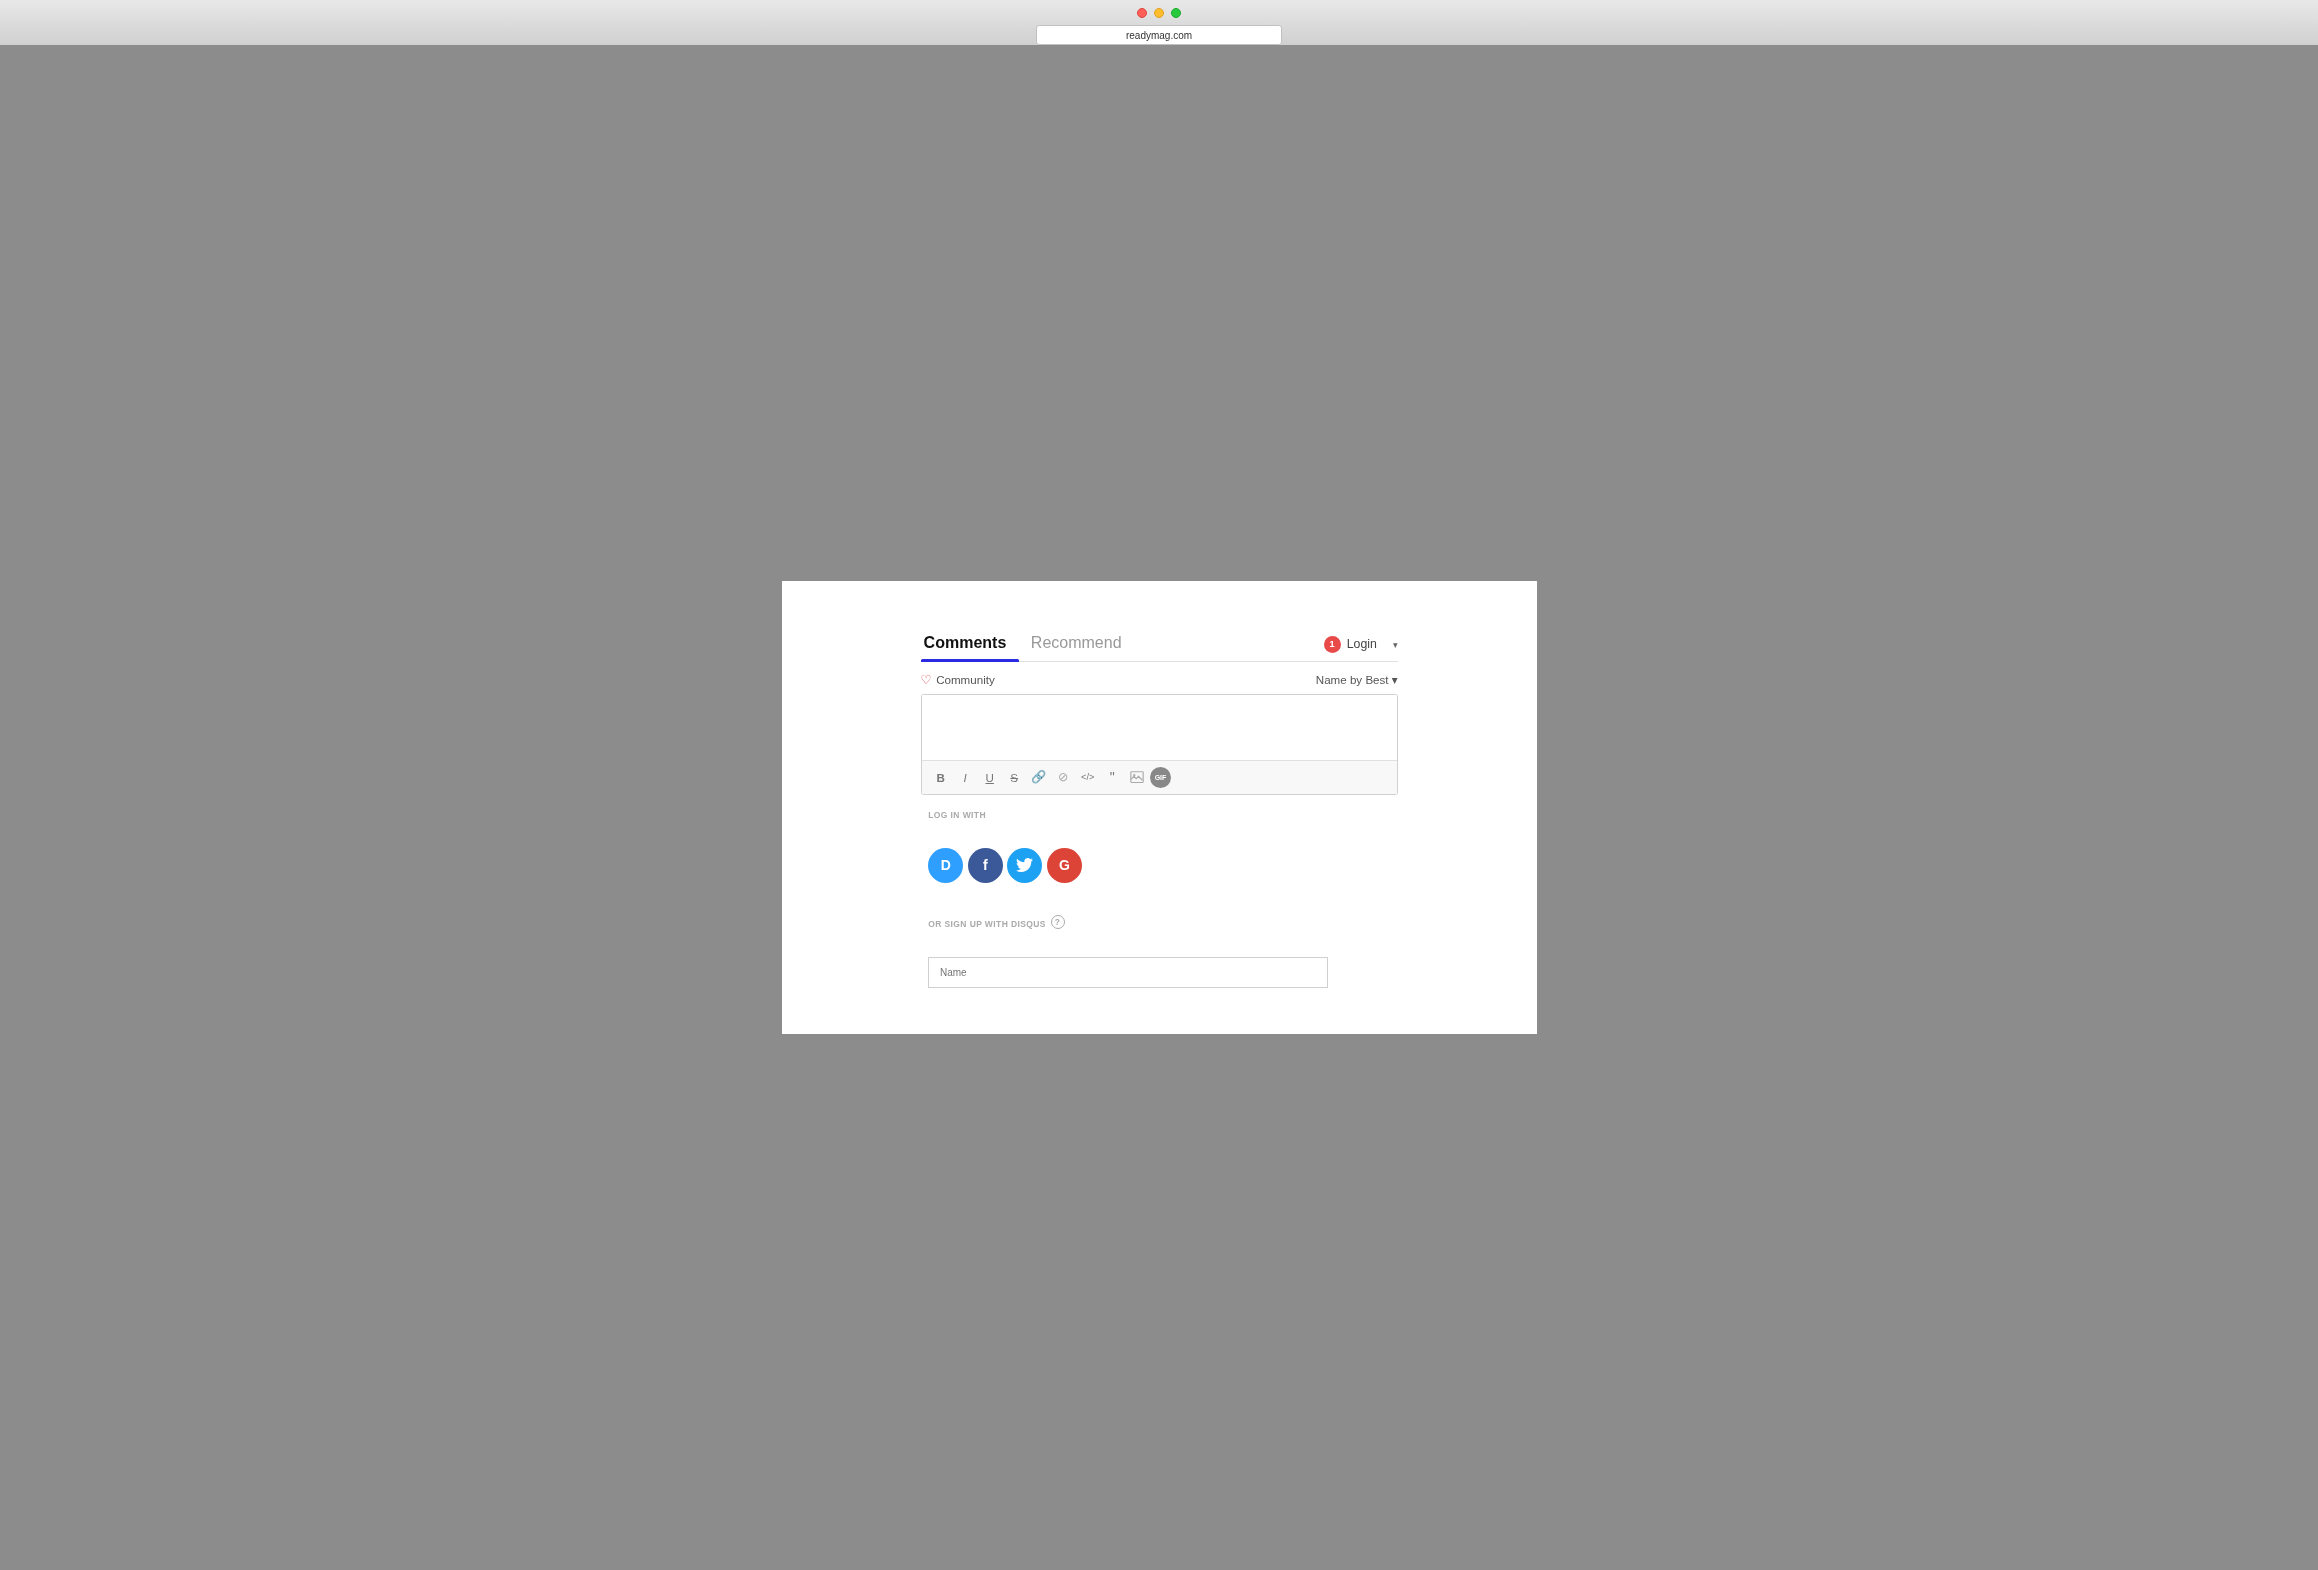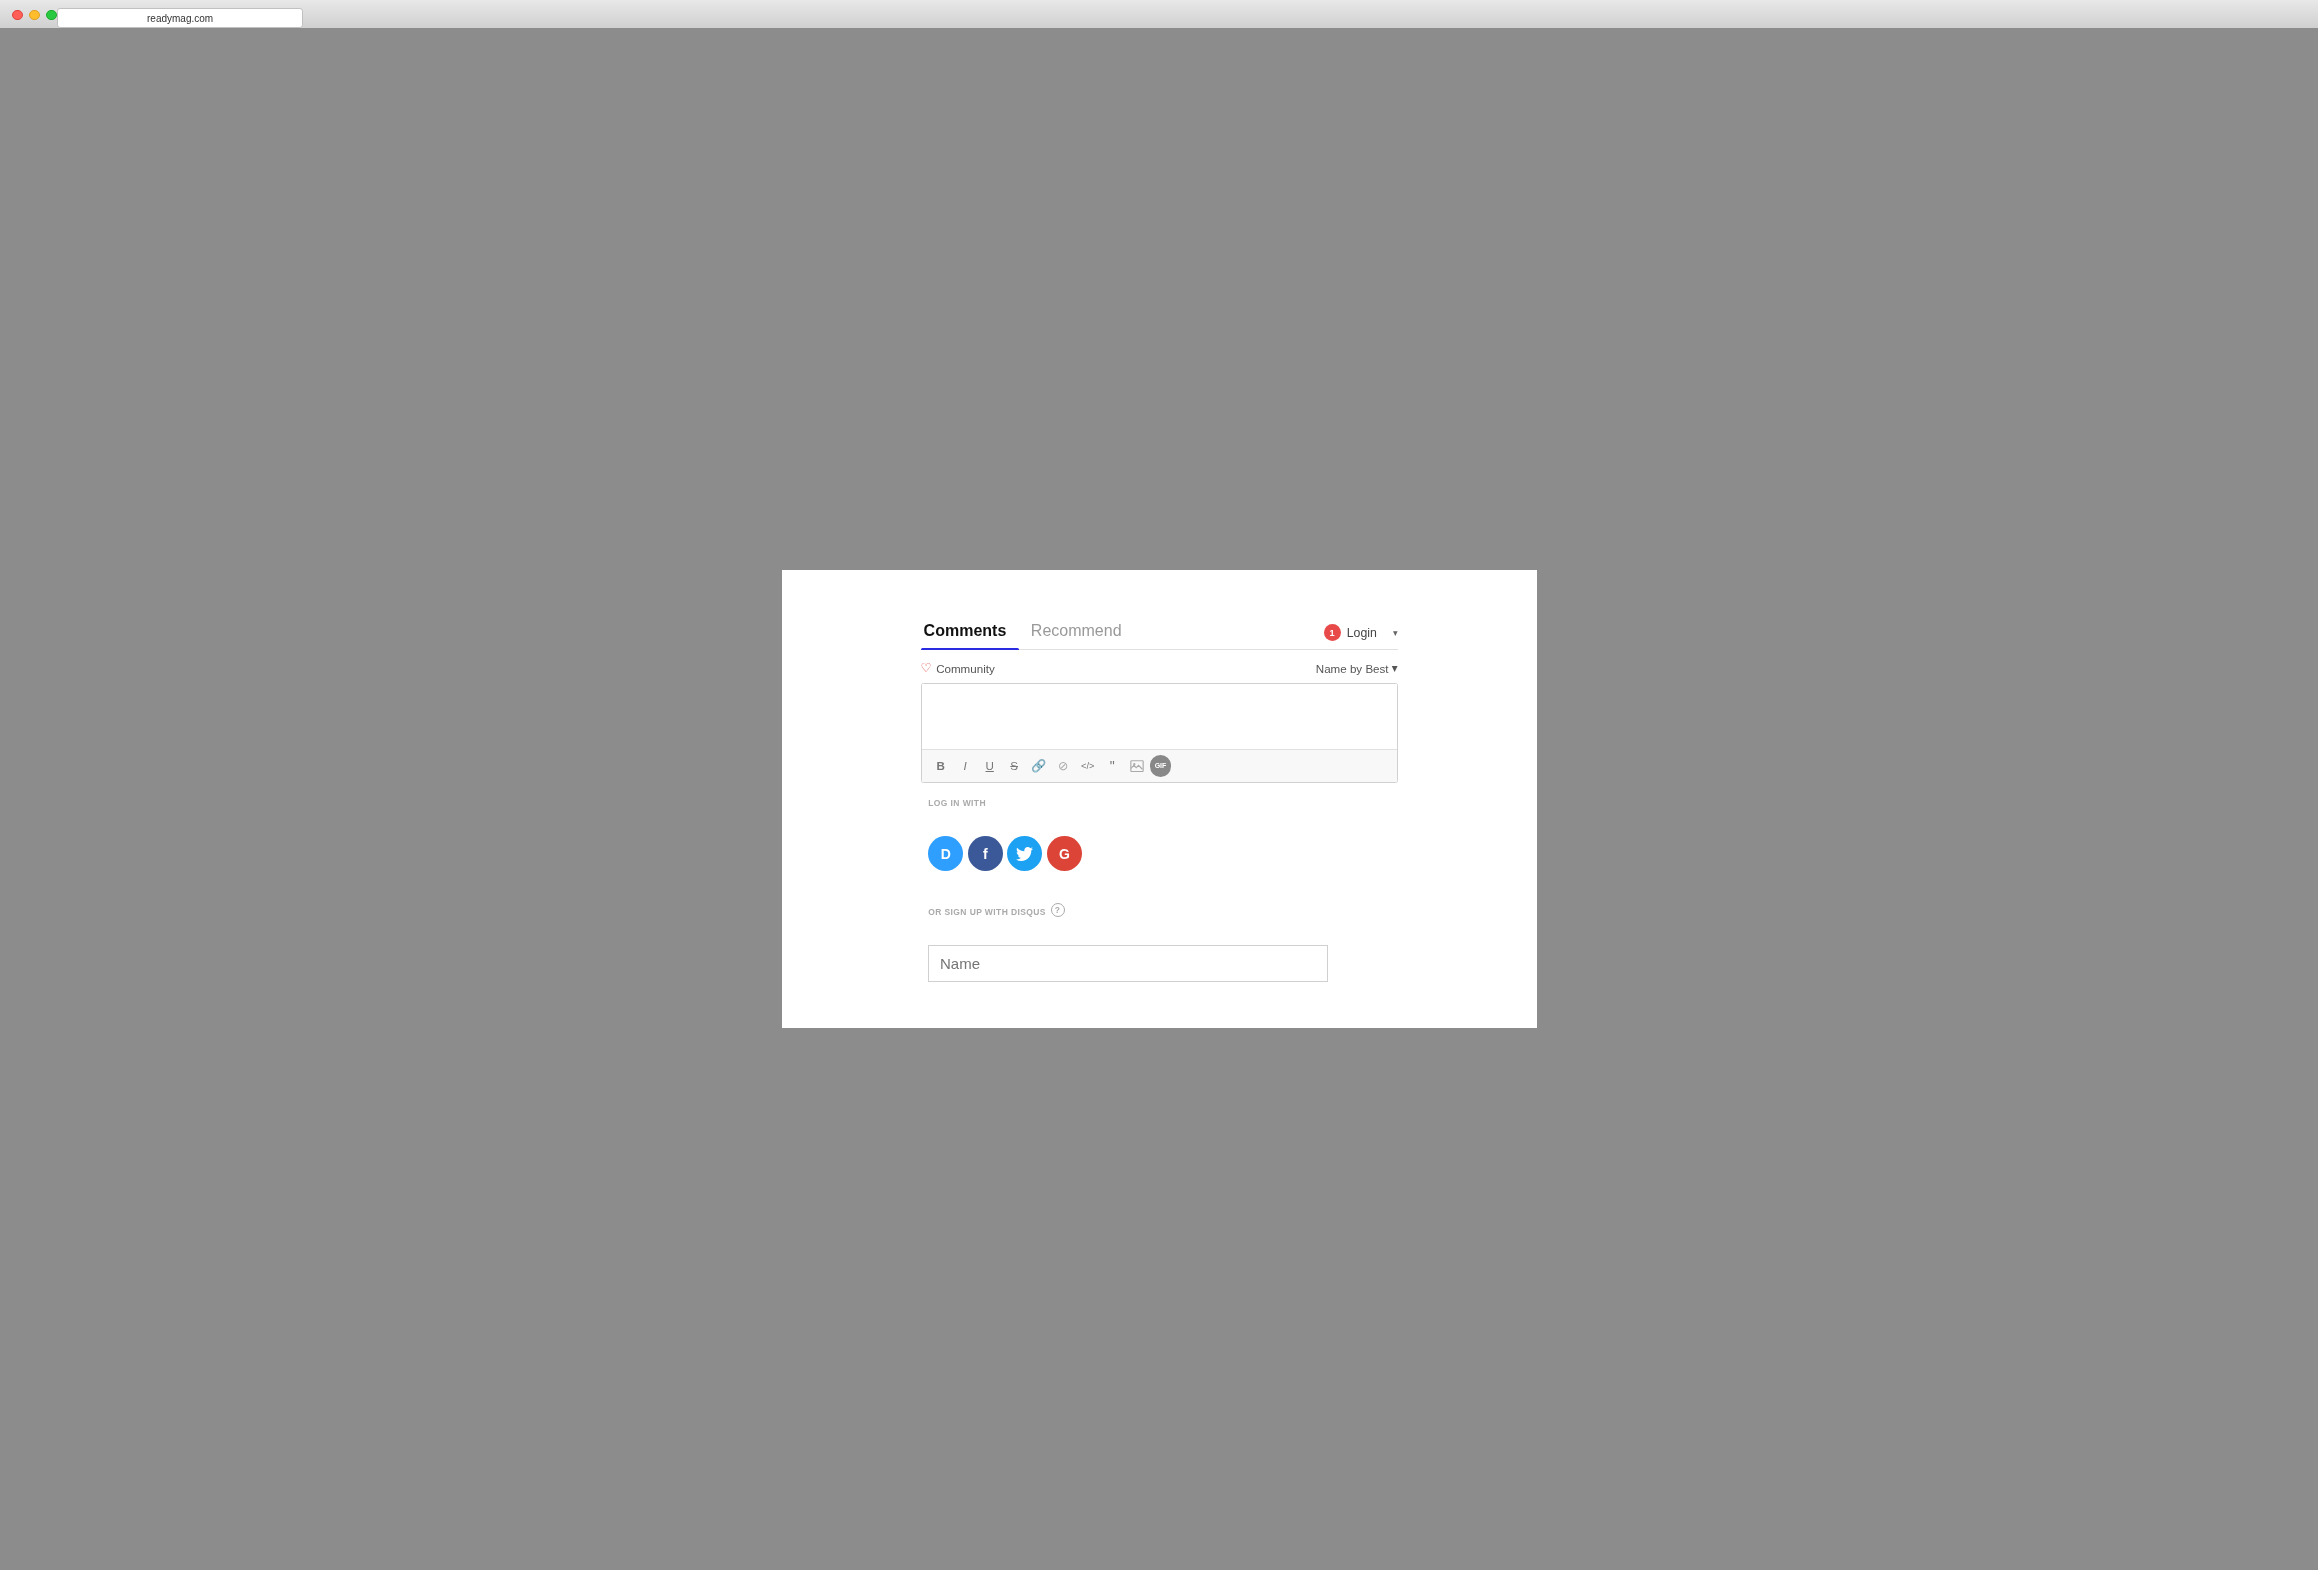--- a/index.html
+++ b/index.html
@@ -10,22 +10,23 @@
       min-height: 100vh;
       display: flex;
       flex-direction: column;
     }
 
     
     .browser-chrome {
       background: linear-gradient(to bottom, #e8e8e8, #d0d0d0);
       padding: 7.7px 12.3px 0 12.3px;
       display: flex;
-      flex-direction: row;
+      flex-direction: column;
       flex-shrink: 0;
+      align-items: center;
     }
 
     .browser-controls {
       display: flex;
       align-items: center;
       gap: 6.2px;
       margin-bottom: 6.2px;
     }
 
     .traffic-light {
@@ -318,21 +319,21 @@
       cursor: pointer;
       font-weight: bold;
     }
 
     .name-input {
       width: 400px;
       max-width: 100%;
       border: 0.8px solid #d0d0d0;
       border-radius: 0;
       padding: 9.2px 10.8px;
-      font-size: 15px;
+      font-size: 10px;
       color: #999;
       outline: none;
     }
   </style>
 </head>
 <body>
 
 <div class="browser-chrome">
   <div class="browser-controls">
     <div class="traffic-light close"></div>

